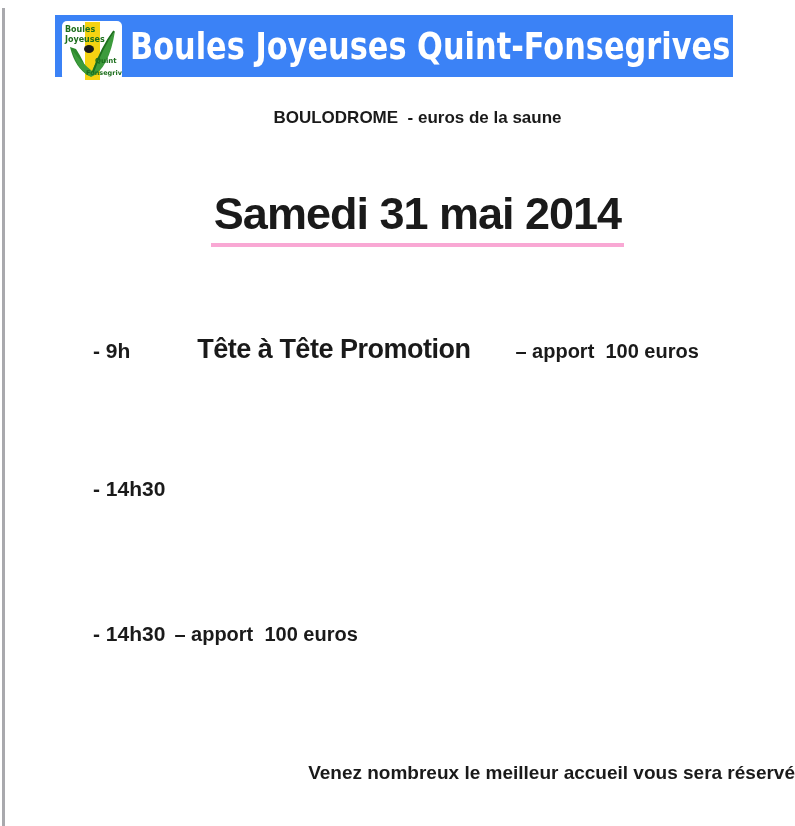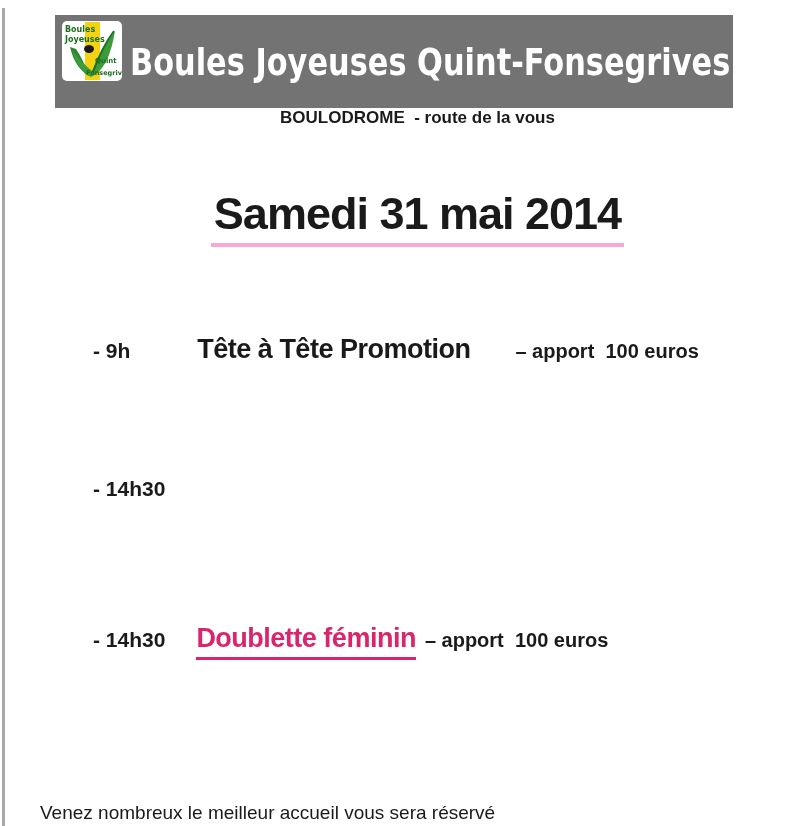--- a/index.html
+++ b/index.html
@@ -13,22 +13,22 @@
     overflow:hidden;
   }
   .page-edge-left {
     position:absolute; left:2px; top:8px;
     width:3px; height:818px;
     background:#a9a9ad;
   }
   
   .banner {
     position:absolute; left:55px; top:15px;
-    width:678px; height:93px;
-    background:#737373;
+    width:678px; height:62px;
+    background:#3b82f6;
     display:flex; align-items:center;
   }
   .logo {
     position:absolute; left:7px; top:6px;
     width:60px; height:60px;
   }
   .banner-title {
     margin-left:75px;
     font-family:"DejaVu Sans", sans-serif;
     font-weight:bold;
@@ -72,24 +72,23 @@
   .event .name  { font-size:27px; font-weight:bold; margin-left:31px; letter-spacing:-0.5px; line-height:1.25; }
   .event .name.pink {
     color:#d9256d;
     border-bottom:3px solid #d9256d;
     padding-bottom:1px;
   }
   .event .detail { font-size:20px; font-weight:bold; margin-left:9px; }
   
   .footer-row {
     position:absolute; left:40px; right:0; top:762px;
-    text-align:left;
-    font-size:19px; font-weight:normal;
+    text-align:right;
+    font-size:19px; font-weight:bold;
     white-space:pre-wrap;
-    margin-top:40px;
   }
 </style>
 </head>
 <body>
 
 <div class="page">
 
   <div class="page-edge-left"></div>
 
   <div class="banner">
@@ -101,37 +100,36 @@
       <path d="M52,10 Q40,26 31,51" stroke="#1d701d" stroke-width="2" fill="none"></path>
       <ellipse cx="27" cy="28" rx="5" ry="4" fill="#1a1a1a"></ellipse>
       <text x="3" y="11" font-size="8" font-weight="bold" fill="#1c6e1c" font-family="DejaVu Sans, sans-serif">Boules</text>
       <text x="3" y="21" font-size="8" font-weight="bold" fill="#1c6e1c" font-family="DejaVu Sans, sans-serif">Joyeuses</text>
       <text x="33" y="42" font-size="7" font-weight="bold" fill="#1c6e1c" font-family="DejaVu Sans, sans-serif">Quint</text>
       <text x="24" y="54" font-size="6.5" font-weight="bold" fill="#1c6e1c" font-family="DejaVu Sans, sans-serif">Fonsegrives</text>
     </svg>
     <span class="banner-title">Boules Joyeuses Quint-Fonsegrives</span>
   </div>
 
-  <div class="subtitle-row">BOULODROME  - route de la vous</div>
+  <div class="subtitle-row">BOULODROME  - euros de la saune</div>
 
   <div class="title-row">
     <span class="date-title">Samedi 31 mai 2014</span>
   </div>
 
   <div class="event event-1">
     <span class="time">- 9h</span>
     <span class="name">Tête à Tête Promotion</span>
     <span class="detail">– apport  100 euros</span>
   </div>
 
   <div class="event event-2">
     <span class="time">- 14h30</span>
   </div>
 
   <div class="event event-3">
     <span class="time">- 14h30</span>
-    <span class="name pink">Doublette féminin</span>
     <span class="detail">– apport  100 euros</span>
   </div>
 
   <div class="footer-row">Venez nombreux le meilleur accueil vous sera réservé</div>
 
 </div>
 
 </body></html>

